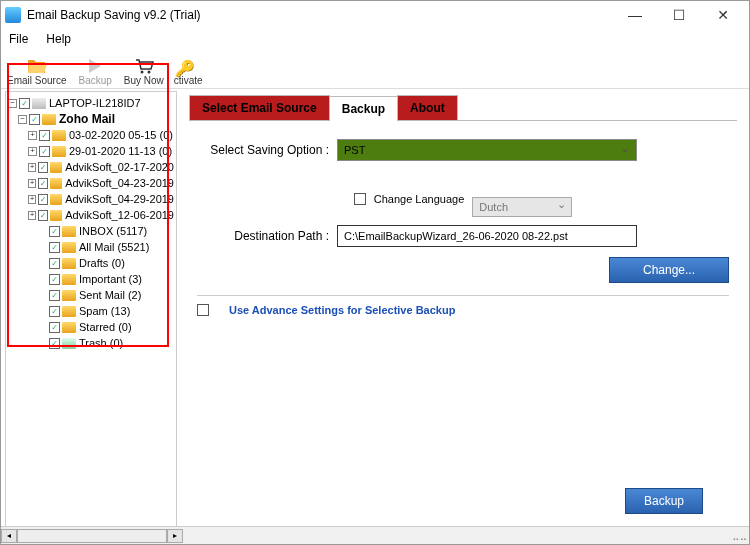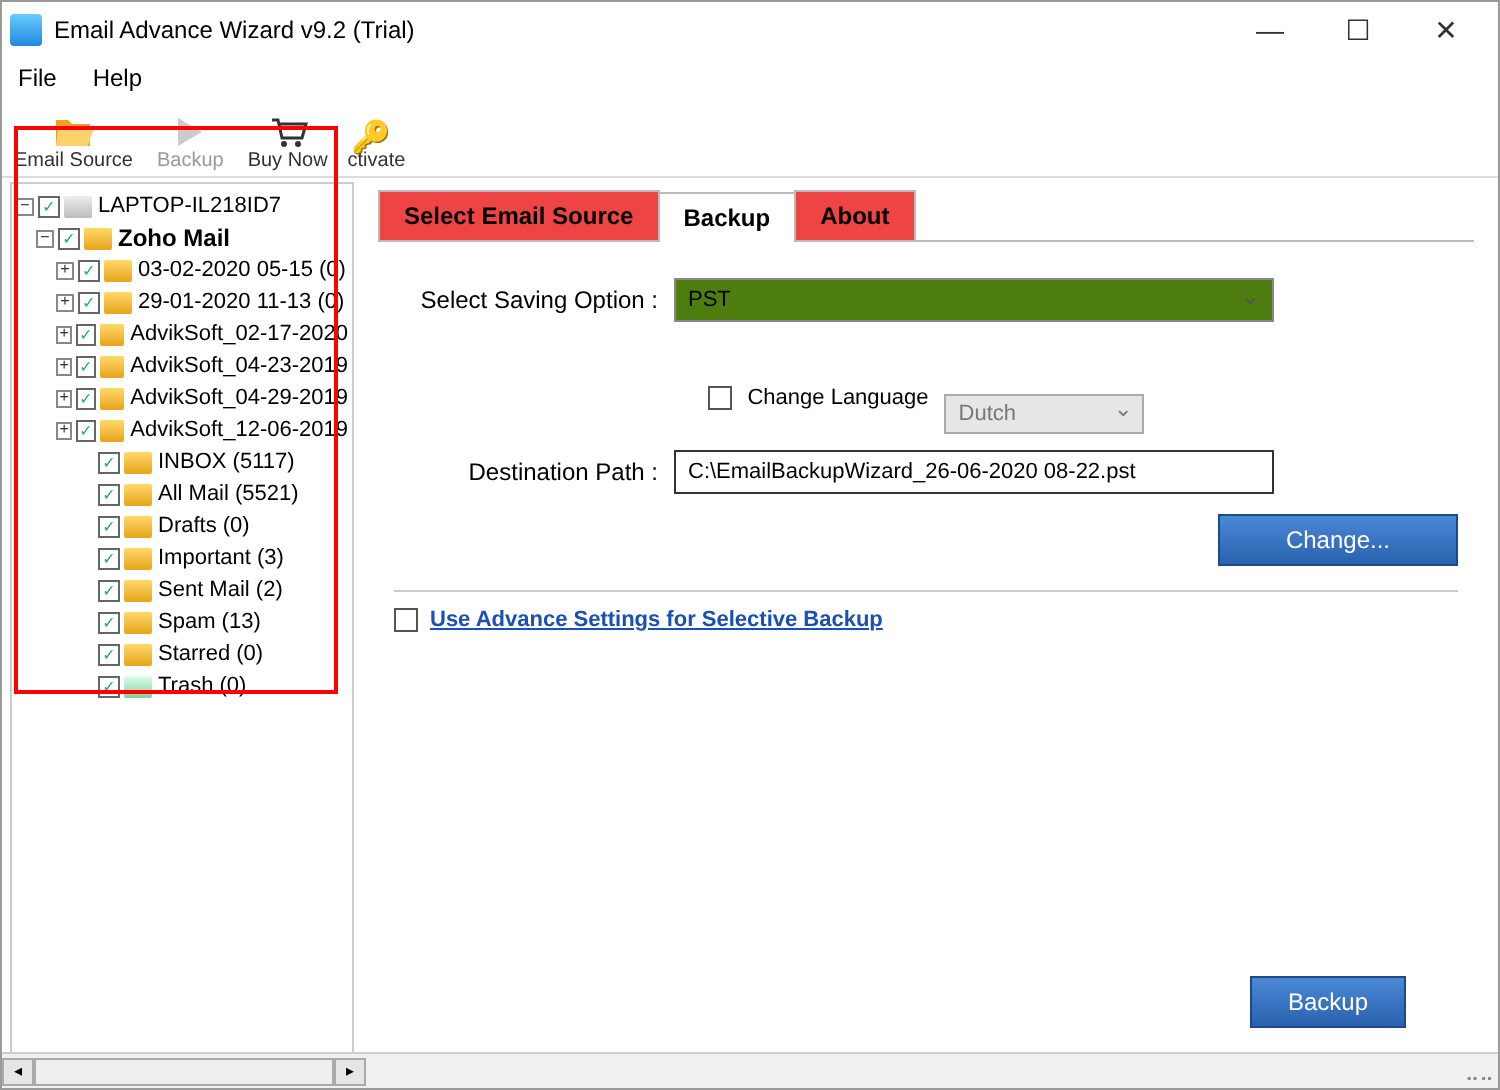--- a/index.html
+++ b/index.html
@@ -35,49 +35,49 @@
 .tree .chk { width: 11px; height: 11px; border: 1px solid #666; display: inline-flex; align-items: center; justify-content: center; font-size: 8px; color: #2a7; margin-right: 2px; }
 .tree .fld { width: 14px; height: 11px; background: linear-gradient(#ffd96b,#e8a31a); border-radius: 1px; margin-right: 3px; }
 .tree .fld.trash { background: linear-gradient(#dfe,#8c9); }
 .tree .lbl { font-size: 11px; }
 .tree .lbl.bold { font-weight: bold; font-size: 12px; }
 .tree .pc { width: 14px; height: 11px; background: linear-gradient(#eee,#bbb); border-radius: 1px; margin-right: 3px; }
 
 
 .content { flex: 1; padding: 6px 12px; }
 .tabs { display: flex; border-bottom: 1px solid #bbb; }
-.tabs .tab { padding: 5px 12px; border: 1px solid #bbb; border-bottom: none; margin-right: -1px; background: #ef4444; font-weight: bold; font-size: 12px; }
+.tabs .tab { padding: 5px 12px; border: 1px solid #bbb; border-bottom: none; margin-right: -1px; background: #b91c1c; font-weight: bold; font-size: 12px; }
 .tabs .tab.active { background: #fff; position: relative; top: 1px; }
 .form { padding: 18px 8px; }
 .form .line { display: flex; align-items: center; margin-bottom: 10px; }
 .form .lbl { width: 140px; text-align: right; padding-right: 8px; font-size: 12px; }
 .select { flex: 1; max-width: 300px; height: 22px; border: 1px solid #888; background: #4d7c0f; display: flex; align-items: center; padding: 0 6px; position: relative; }
 .select::after { content: "⌄"; position: absolute; right: 6px; top: 1px; font-size: 12px; color: #555; }
 .lang-line { display: flex; align-items: center; justify-content: center; margin: 20px 0 8px; gap: 8px; }
 .lang-sel { width: 100px; height: 20px; border: 1px solid #aaa; background: #e6e6e6; display: flex; align-items: center; padding: 0 6px; color: #777; position: relative; margin-top: 16px; }
 .lang-sel::after { content: "⌄"; position: absolute; right: 5px; top: 0; font-size: 11px; }
 .chkbox { width: 12px; height: 12px; border: 1px solid #555; display: inline-block; }
 .path-input { flex: 1; max-width: 300px; height: 22px; border: 1px solid #333; padding: 0 6px; display: flex; align-items: center; font-size: 11px; }
 .btn-change, .btn-backup { background: linear-gradient(#4a88d6,#2a62ae); color: #fff; border: 1px solid #1d4a86; padding: 5px 18px; font-size: 12px; }
 .btn-change { float: right; width: 120px; text-align: center; }
-.adv { display: flex; align-items: center; gap: 6px; color: #1a4fb5; font-weight: bold; font-size: 12px; border-top: 1px solid #ccc; padding-top: 8px; margin-top: 6px; text-decoration: underline; }
+.adv { display: flex; align-items: center; gap: 20px; color: #1a4fb5; font-weight: bold; font-size: 12px; border-top: 1px solid #ccc; padding-top: 8px; margin-top: 6px; }
 .backup-holder { position: absolute; right: 46px; bottom: 30px; }
 
 
 .statusbar { position: absolute; bottom: 0; left: 0; right: 0; height: 18px; border-top: 1px solid #ccc; background: #f0f0f0; display: flex; align-items: center; }
 .statusbar .scroll-l, .statusbar .scroll-r { width: 16px; height: 14px; border: 1px solid #aaa; background: #e5e5e5; display: flex; align-items: center; justify-content: center; font-size: 8px; }
 .statusbar .track { flex: 0 0 150px; height: 14px; border: 1px solid #aaa; background: #eee; }
 .statusbar .grip { margin-left: auto; width: 18px; height: 14px; font-size: 10px; color: #888; text-align: right; padding-right: 2px; }
 </style>
 </head>
 <body>
 
 <div class="titlebar">
   <div class="app-icon"></div>
-  <div class="title">Email Advance Wizard v9.2 (Trial)</div>
+  <div class="title">Email Backup Saving v9.2 (Trial)</div>
   <div class="win">—</div>
   <div class="win">☐</div>
   <div class="win">✕</div>
 </div>
 
 <div class="menubar">
   <span>File</span>
   <span>Help</span>
 </div>
 

